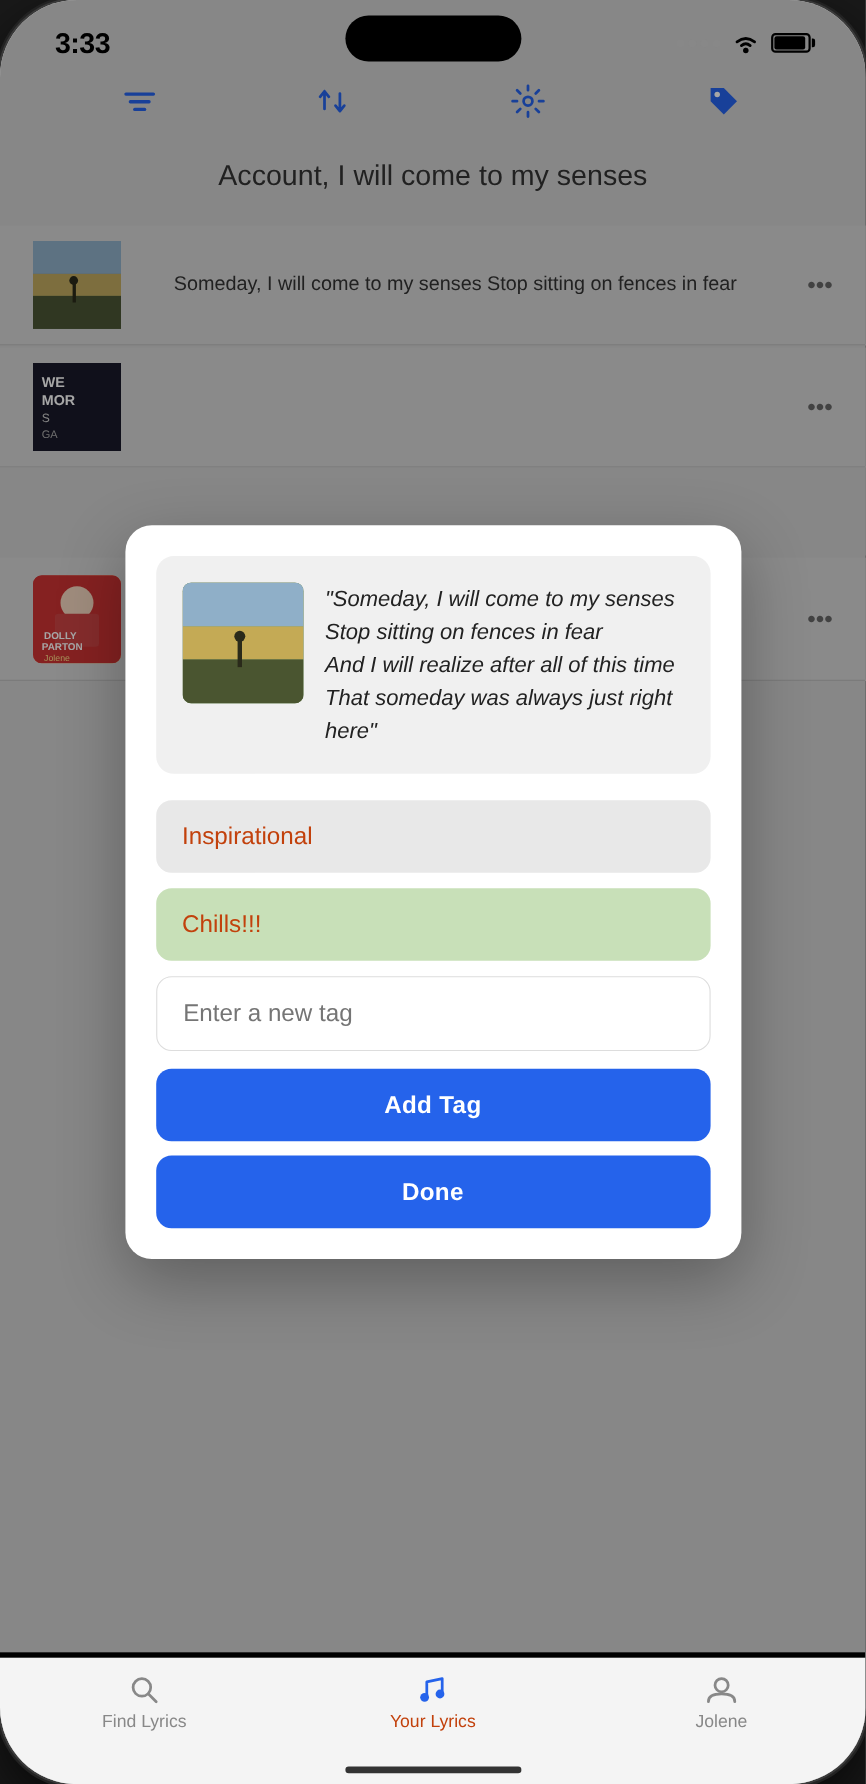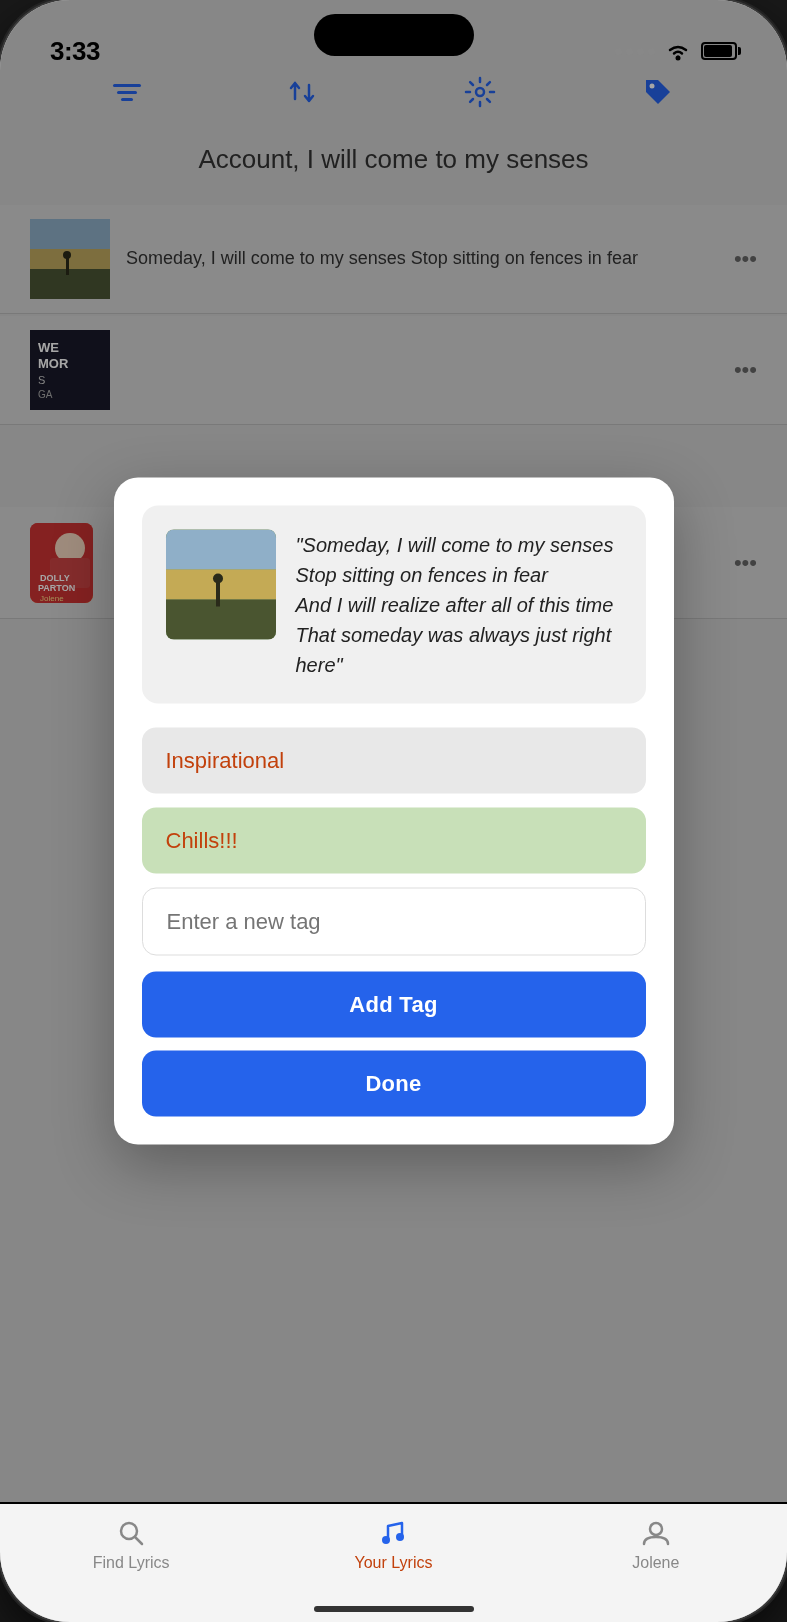--- a/index.html
+++ b/index.html
@@ -33,21 +33,20 @@
 
     
     .status-bar {
       display: flex;
       justify-content: space-between;
       align-items: center;
       padding: 18px 50px 0 50px;
       height: 60px;
       position: relative;
       z-index: 10;
-      margin-top: 12px;
     }
 
     .status-time {
       font-size: 26px;
       font-weight: 600;
       color: #000;
       letter-spacing: -0.5px;
     }
 
     .status-icons {
@@ -146,20 +145,21 @@
       border-bottom: 1px solid #bbb;
       background: #d4d4d4;
       gap: 16px;
     }
 
     .bg-song-text {
       font-size: 20px;
       color: #333;
       flex: 1;
       font-style: italic;
+      margin-left: 32px;
     }
 
     .bg-more-dots {
       color: #666;
       font-size: 22px;
     }
 
     
     .overlay {
       position: absolute;
@@ -269,21 +269,21 @@
     }
 
     
     .tab-bar {
       position: absolute;
       bottom: 0;
       left: 0;
       right: 0;
       height: 120px;
       background: rgba(250,250,250,0.95);
-      border-top: 2px solid #000000;
+      border-top: 5px solid #000000;
       display: flex;
       align-items: flex-start;
       padding-top: 14px;
       z-index: 15;
     }
 
     .tab-item {
       flex: 1;
       display: flex;
       flex-direction: column;
@@ -309,21 +309,21 @@
       transform: translateX(-50%);
       width: 160px;
       height: 6px;
       background: #333;
       border-radius: 3px;
       z-index: 16;
     }
 
     
     .dolly-album {
-      width: 63px;
+      width: 80px;
       height: 80px;
       border-radius: 8px;
       background: linear-gradient(135deg, #cc3333 0%, #ff6644 50%, #ffaa44 100%);
       position: relative;
       overflow: hidden;
       flex-shrink: 0;
       text-align: right;
     }
 
     

